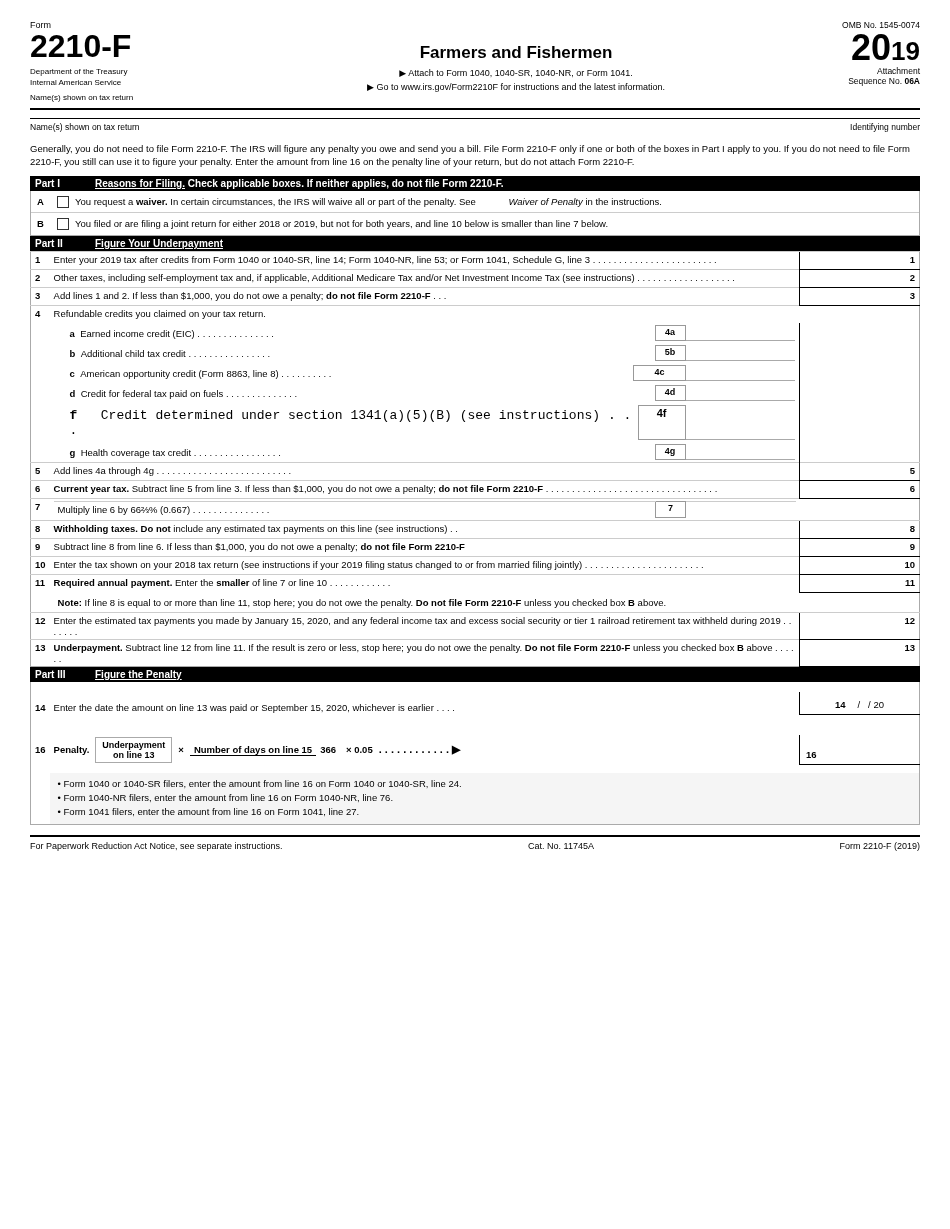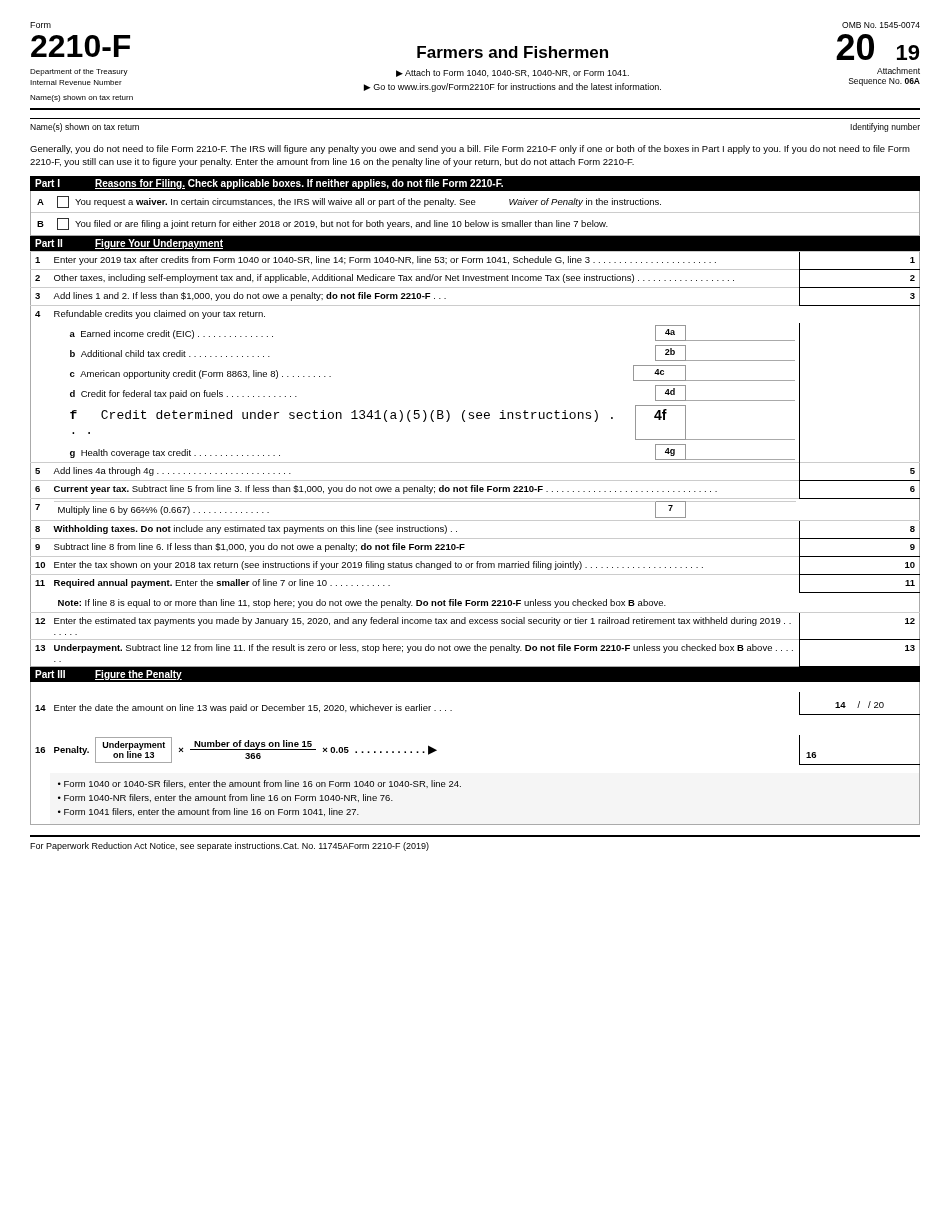--- a/index.html
+++ b/index.html
@@ -117,61 +117,61 @@
       width: 12px;
       height: 12px;
       min-width: 12px;
       margin-top: 1px;
     }
     .line-row td {
       border-top: 1px solid #ccc;
     }
     .footer-row {
       display: flex;
-      justify-content: flex-start;
+      justify-content: space-between;
       border-top: 2px solid black;
       margin-top: 10px;
       padding-top: 4px;
       font-size: 9px;
     }
     .omb-area {
       font-size: 8.5px;
       text-align: right;
     }
   </style>
 </head>
 <body>
 
 <div class="header-section">
   <div class="form-id-block">
     <span class="form-label">Form</span>
     <div class="form-number">2210-F</div>
     <div class="dept-info">
       <div>Department of the Treasury</div>
-      <div>Internal Revenue Number</div>
+      <div>Internal American Service</div>
       <div style="margin-top:4px;">Name(s) shown on tax return</div>
     </div>
   </div>
   <div class="center-title">
     <h1>
       <br>
       <span>Farmers and Fishermen</span>
     </h1>
     <p>
       <span>▶ Attach to Form 1040, 1040-SR, 1040-NR, or Form 1041.</span>
     </p>
     <p>
       <span>▶ Go to www.irs.gov/Form2210F for instructions and the latest information.</span>
     </p>
   </div>
   <div class="omb-area">
     <div>OMB No. 1545-0074</div>
     <div style="display:flex;align-items:baseline;justify-content:flex-end;font-weight:bold;font-size:36px;line-height:1;">
       <span style="font-size:36px;font-weight:bold;">20</span>
-        <span style="font-size:22px;font-weight:bold;vertical-align:super;line-height:1;margin-left:20px;">19</span>
+        <span style="font-size:26px;font-weight:bold;vertical-align:super;line-height:1;">19</span>
     </div>
     <div style="font-size:8.5px;">Attachment</div>
     <div style="font-size:8.5px;">
       <span>Sequence No.</span> <span style="font-weight:bold;">06A</span>
     </div>
   </div>
 </div>
 
 <div class="name-row">
   <div>Name(s) shown on tax return</div>
@@ -259,21 +259,21 @@
     <td style="border-left:1px solid black;"></td>
   </tr>
 
   <tr>
     <td></td>
     <td style="padding-left:16px;">
       <table style="width:100%;border-collapse:collapse;">
             <tbody>
               <tr>
         <td style="font-size:9.5px;"><strong>b</strong>&nbsp;&nbsp;Additional child tax credit . . . . . . . . . . . . . . . .</td>
-        <td style="width:30px;text-align:center;border:1px solid #999;font-weight:bold;font-size:9px;padding:1px 3px;">2b</td>
+        <td style="width:30px;text-align:center;border:1px solid #999;font-weight:bold;font-size:9px;padding:1px 3px;">5b</td>
         <td style="width:110px;border-bottom:1px solid #aaa;"></td>
       </tr>
             </tbody>
           </table>
     </td>
     <td style="border-left:1px solid black;"></td>
   </tr>
 
   <tr>
     <td></td>
@@ -308,21 +308,21 @@
   </tr>
 
 
   <tr>
     <td></td>
     <td style="padding-left:16px;">
       <table style="width:100%;border-collapse:collapse;">
             <tbody>
               <tr>
         <td style="font-size:13px;font-family:Liberation Mono, monospace;"><strong>f</strong>&nbsp;&nbsp;&nbsp;Credit determined under section 1341(a)(5)(B) (see instructions) . . .</td>
-        <td style="width:30px;text-align:center;border:1px solid #999;font-weight:bold;font-size:14px;padding:1px 18px;">4f</td>
+        <td style="width:30px;text-align:center;border:1px solid #999;font-weight:bold;font-size:11px;padding:1px 18px;">4f</td>
         <td style="width:110px;border-bottom:1px solid #aaa;"></td>
       </tr>
             </tbody>
           </table>
     </td>
     <td style="border-left:1px solid black;"></td>
   </tr>
 
   <tr>
     <td></td>
@@ -420,21 +420,21 @@
 
 <table class="form-table" style="border:1px solid #aaa;border-top:none;">
 
   <tbody>
       <tr>
     <td colspan="3" style="height:10px;"></td>
   </tr>
 
   <tr>
     <td class="line-num" style="padding-top:10px;">14</td>
-    <td class="line-label" style="padding-top:10px;">Enter the date the amount on line 13 was paid or December 15, 2020, whichever is earlier . . . .</td>
+    <td class="line-label" style="padding-top:10px;">Enter the date the amount on line 13 was paid or September 15, 2020, whichever is earlier . . . .</td>
     <td style="border-left:1px solid black;border-bottom:1px solid black;width:120px;vertical-align:bottom;padding:4px 6px;text-align:center;">
       <span style="font-weight:bold;margin-right:4px;">14</span>
       <span>&nbsp;&nbsp;/</span>
       <span>&nbsp;&nbsp;/ 20</span>
     </td>
   </tr>
 
   <tr>
     <td colspan="3" style="height:10px;"></td>
   </tr>
@@ -447,21 +447,21 @@
   <tr>
     <td class="line-num" style="vertical-align:middle;">16</td>
     <td class="line-label" style="vertical-align:middle;">
       <div style="display:flex;align-items:center;gap:6px;flex-wrap:wrap;font-size:9.5px;font-weight:bold;">
         <strong>Penalty.</strong>
         <div style="display:flex;flex-direction:column;align-items:center;border:1px solid #aaa;padding:2px 6px;font-size:9px;">
           <span>Underpayment</span>
           <span>on line 13</span>
         </div>
         <span>×</span>
-        <div style="display:flex;flex-direction:column;align-items:center;">
+        <div style="display:flex;align-items:center;">
           <span style="border-bottom:1px solid black;padding:0 4px;">Number of days on line 15</span>
           <span style="padding:0 4px;">366</span>
         </div>
         <span>× 0.05</span>
         <span style="font-size:11px;">. . . . . . . . . . . . ▶</span>
       </div>
     </td>
     <td style="border-left:1px solid black;border-bottom:1px solid black;width:120px;vertical-align:bottom;padding:4px 6px;"><span style="font-weight:bold;">16</span></td>
   </tr>
 

